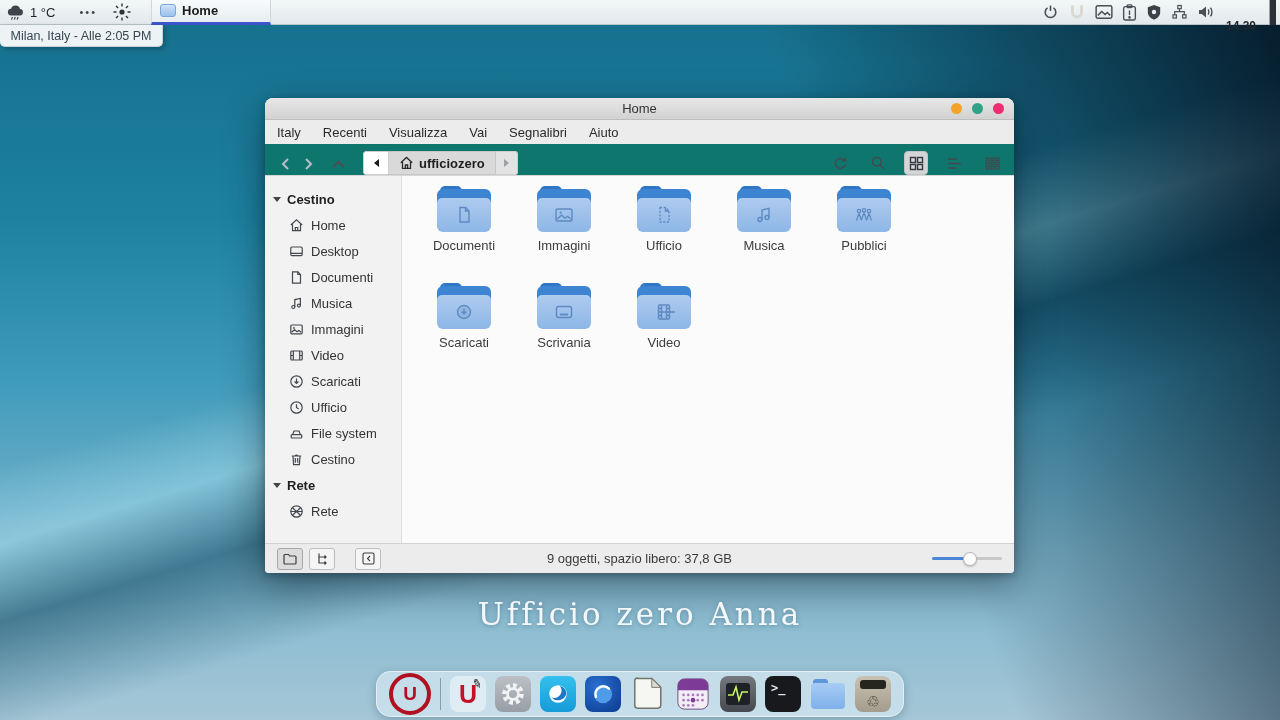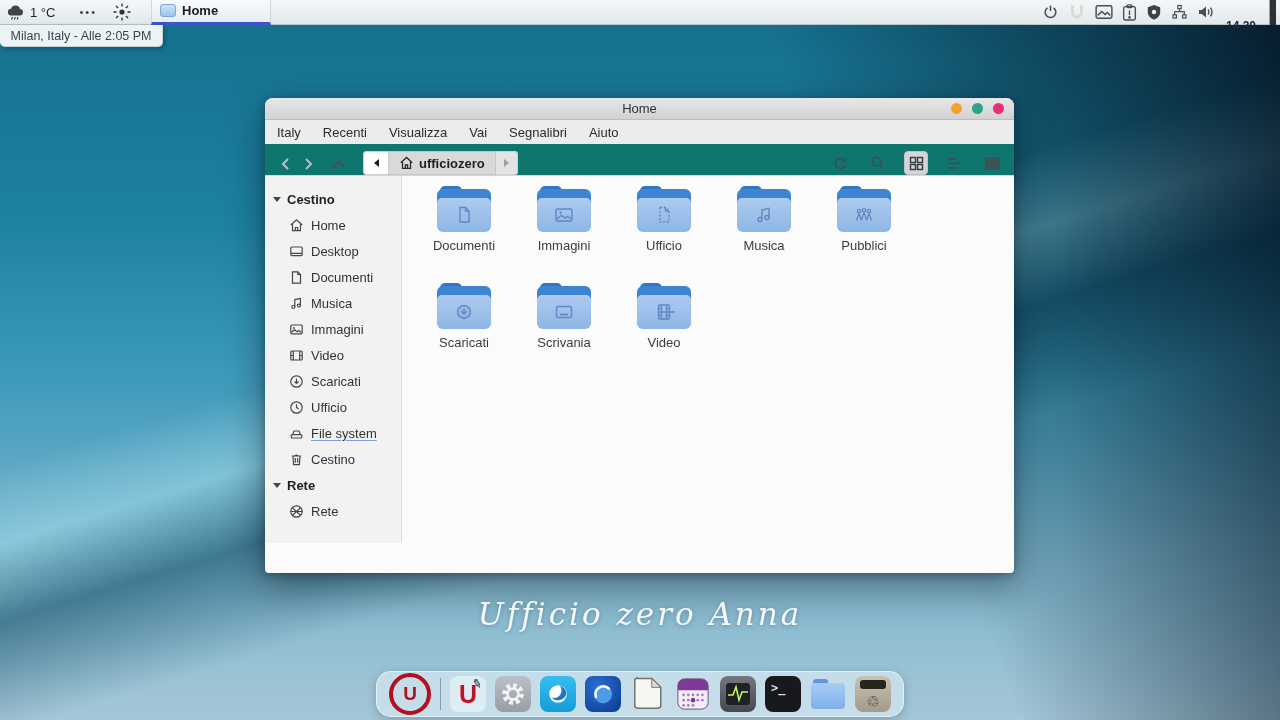--- a/index.html
+++ b/index.html
@@ -65,21 +65,21 @@
   .tb-btn.active { background:#d3d5d7; border:1px solid #c0c2c4; }
 
   #body-row { display:flex; height:367px; }
   #sidebar { width:137px; background:#f2f2f2; border-right:1px solid #e0e0e0; padding-top:10px; overflow:hidden; }
   .side-header { display:flex; align-items:center; gap:6px; padding-left:8px; height:26px;
     font-weight:bold; color:#1f1f1f; }
   .tri { width:0; height:0; border-left:4px solid transparent; border-right:4px solid transparent;
     border-top:5px solid #444; }
   .side-item { display:flex; align-items:center; gap:7px; padding-left:24px; height:26px; color:#333; }
   .side-item svg { flex:0 0 auto; }
-  .fs-underline { text-decoration:underline; text-decoration-color:#7d9fe0; text-underline-offset:2px; }
+  .fs-underline { text-decoration-color:#7d9fe0; text-underline-offset:2px; }
 
   #files { flex:1; background:#fbfbfb; padding:10px 0 0 12px; }
   .file-row { display:flex; }
   .file-row.second { margin-top:30px; }
   .file-cell { width:100px; display:flex; flex-direction:column; align-items:center; }
   .file-label { margin-top:6px; font-size:13px; color:#3c3c3c; }
   .folder { position:relative; width:54px; height:46px; }
   .folder .notch { position:absolute; top:0; left:3px; width:22px; height:12px; background:#2f76c4; border-radius:5px 5px 0 0; }
   .folder .band { position:absolute; top:3px; left:0; right:0; height:14px; background:#3d85d2; border-radius:6px 6px 0 0; }
   .folder .fbody { position:absolute; left:0; right:0; top:12px; bottom:0;
@@ -95,21 +95,21 @@
   .sb-btn.gap { margin-left:14px; }
   #status-text { position:absolute; left:0; right:0; text-align:center; color:#3a3a3a; font-size:13px; }
   .zoom-slider { margin-left:auto; display:flex; align-items:center; width:70px; height:14px; position:relative; }
   .zs-track-l { position:absolute; left:0; width:38px; height:3px; background:#4a86d8; border-radius:2px; }
   .zs-track-r { position:absolute; left:38px; right:0; height:3px; background:#c8c8c8; border-radius:2px; }
   .zs-handle { position:absolute; left:31px; top:0; width:14px; height:14px; border-radius:50%;
     background:#fdfdfd; border:1px solid #b5b5b5; box-shadow:0 1px 2px rgba(0,0,0,0.2); }
 
   
   #watermark { position:absolute; top:596px; left:0; width:100%; text-align:center;
-    font-family:"DejaVu Serif", serif; font-style:italic; font-size:31px; letter-spacing:3px;
+    font-family:"DejaVu Serif", serif; font-size:31px; letter-spacing:3px;
     color:rgba(255,255,255,0.92); text-shadow:0 1px 4px rgba(30,70,95,0.35); }
 
   
   #dock { position:absolute; left:50%; transform:translateX(-50%); bottom:3px; height:46px;
     background:rgba(208,228,238,0.78); border:1px solid rgba(255,255,255,0.55); border-radius:15px;
     display:flex; align-items:center; gap:9px; padding:0 12px;
     box-shadow:0 3px 10px rgba(10,40,60,0.25); }
   .dock-ic { width:36px; height:36px; border-radius:8px; position:relative;
     display:flex; align-items:center; justify-content:center; }
   .dock-sep { width:1px; height:32px; background:rgba(80,105,120,0.55); }
@@ -518,20 +518,44 @@
                 <path d="M5.5 7.5h3M5.5 14.5h3M13.5 7.5h3M13.5 14.5h3"></path>
               </svg>
             </div>
               </div>
             <span class="file-label">Video</span>
           </div>
         </div>
       </div>
     </div>
 
+    <div id="statusbar">
+      <span class="sb-btn pressed">
+        <svg width="14" height="12" viewBox="0 0 14 12" fill="none" stroke="#3a3f44" stroke-width="1.2">
+          <path d="M1 2.5a1 1 0 0 1 1-1h3.5l1.2 1.5H12a1 1 0 0 1 1 1v6a1 1 0 0 1-1 1H2a1 1 0 0 1-1-1z"></path>
+        </svg>
+      </span>
+      <span class="sb-btn">
+        <svg width="12" height="13" viewBox="0 0 12 13" fill="none" stroke="#3a3f44" stroke-width="1.2">
+          <path d="M3 1.5v9.5h7M3 5h7M8.5 3.5L10 5l-1.5 1.5M8.5 9.5L10 11l-1.5 1.5"></path>
+        </svg>
+      </span>
+      <span class="sb-btn gap">
+        <svg width="13" height="13" viewBox="0 0 13 13" fill="none" stroke="#3a3f44" stroke-width="1.1">
+          <rect x="1" y="1" width="11" height="11" rx="1.5"></rect>
+            <path d="M8 4L5.5 6.5 8 9"></path>
+        </svg>
+      </span>
+      <span id="status-text">9 oggetti, spazio libero: 37,8 GB</span>
+      <span class="zoom-slider">
+        <span class="zs-track-l"></span>
+        <span class="zs-track-r"></span>
+        <span class="zs-handle"></span>
+      </span>
+    </div>
   </div>
 
   <div id="watermark">Ufficio zero Anna</div>
 
   <div id="dock">
     <span class="uz-ring">
         <span>U</span>
       </span>
     <span class="dock-sep"></span>
     <span class="dock-ic writer-bg">

